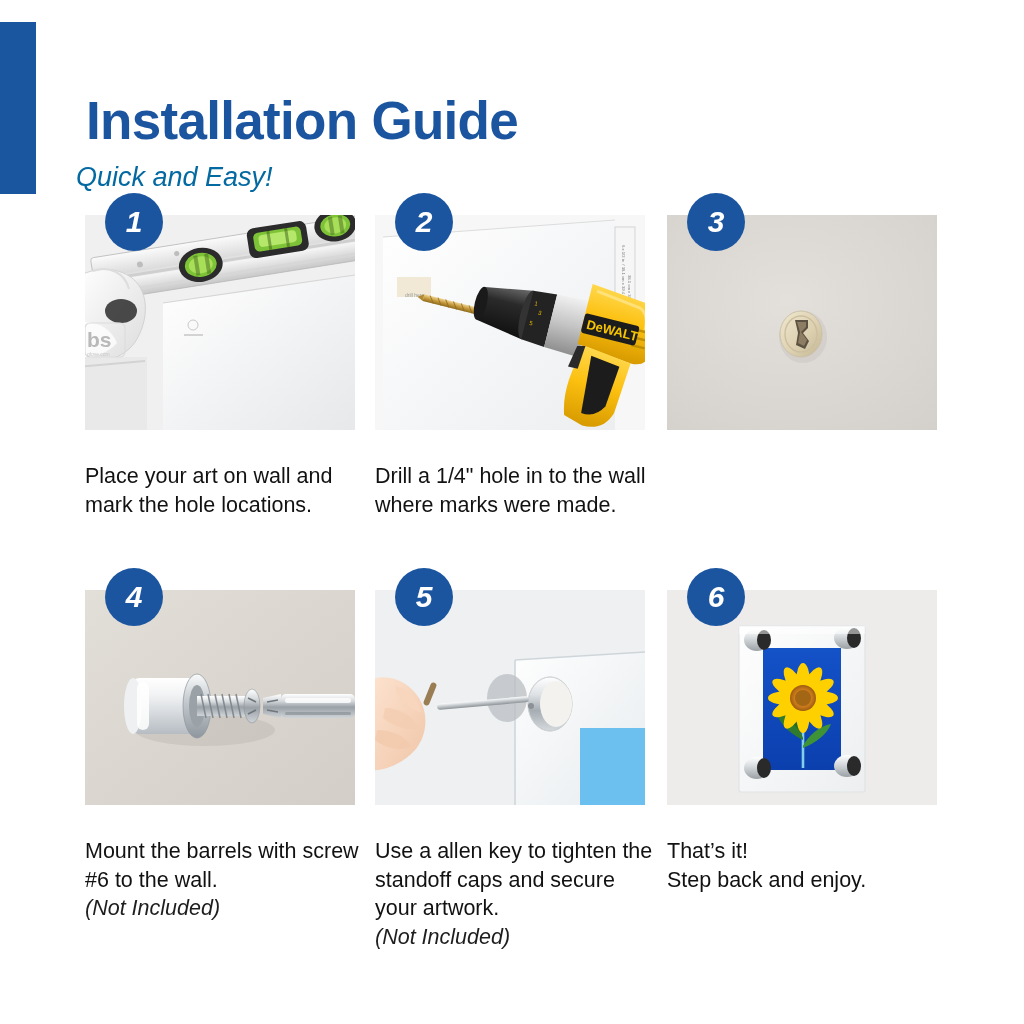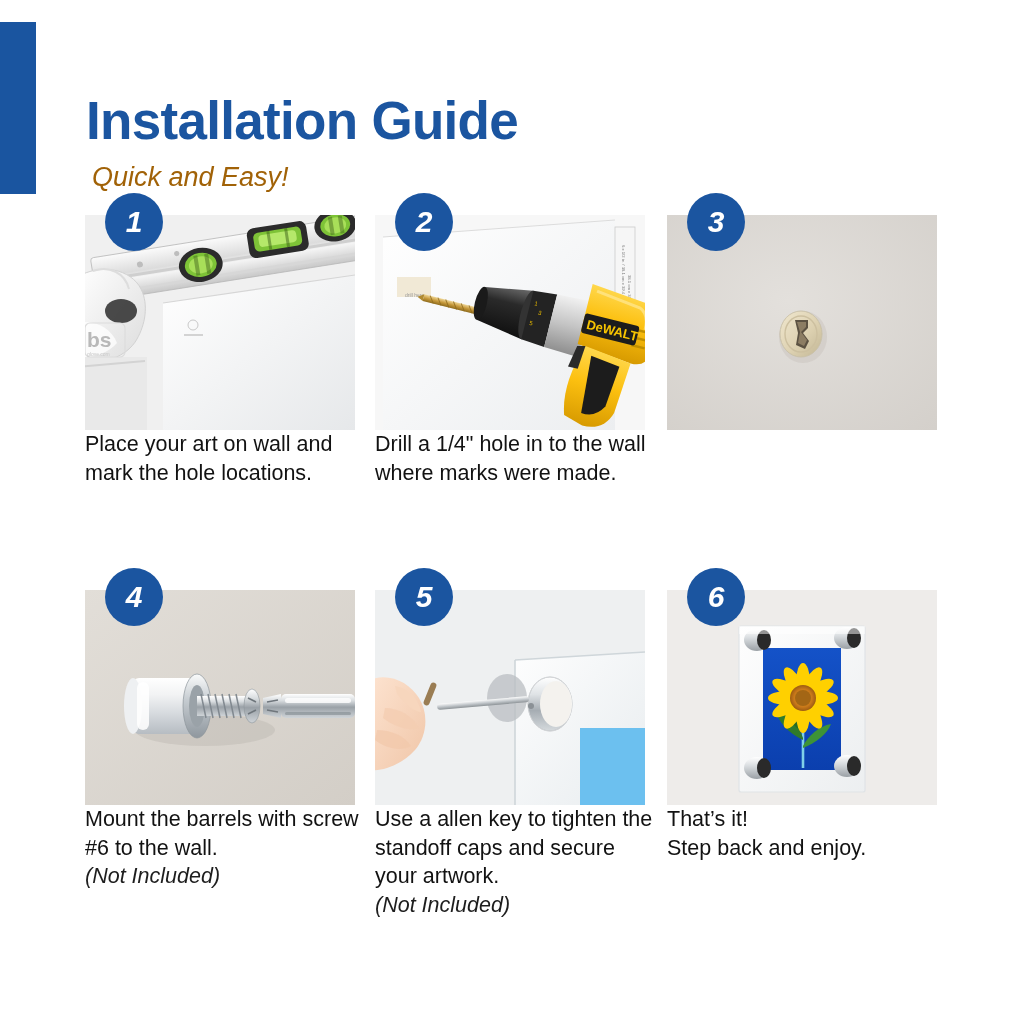--- a/index.html
+++ b/index.html
@@ -37,25 +37,25 @@
     top: 72px;
     font-size: 53px;
     font-weight: bold;
     color: #1b55a0;
     letter-spacing: -0.7px;
     line-height: 1;
     white-space: nowrap;
   }
   .subtitle {
     position: absolute;
-    left: 92px;
+    left: 76px;
     top: 142px;
     font-size: 27px;
     font-style: italic;
-    color: #a16207;
+    color: #0369a1;
     line-height: 1;
     white-space: nowrap;
   }
 
   
   .steps {
     position: absolute;
     left: 0;
     top: 215px;
     width: 1024px;
@@ -98,21 +98,21 @@
     font-size: 30px;
     font-weight: bold;
     font-style: italic;
     display: flex;
     align-items: center;
     justify-content: center;
     z-index: 5;
     box-shadow: 0 0 0 0 rgba(0,0,0,0);
   }
   .caption {
-    margin-top: 0;
+    margin-top: 32px;
     font-size: 21.5px;
     line-height: 1.33;
     color: #121212;
     width: 278px;
   }
   .caption .note {
     font-style: italic;
     color: #1e1e1e;
   }
   .caption .note-block {

